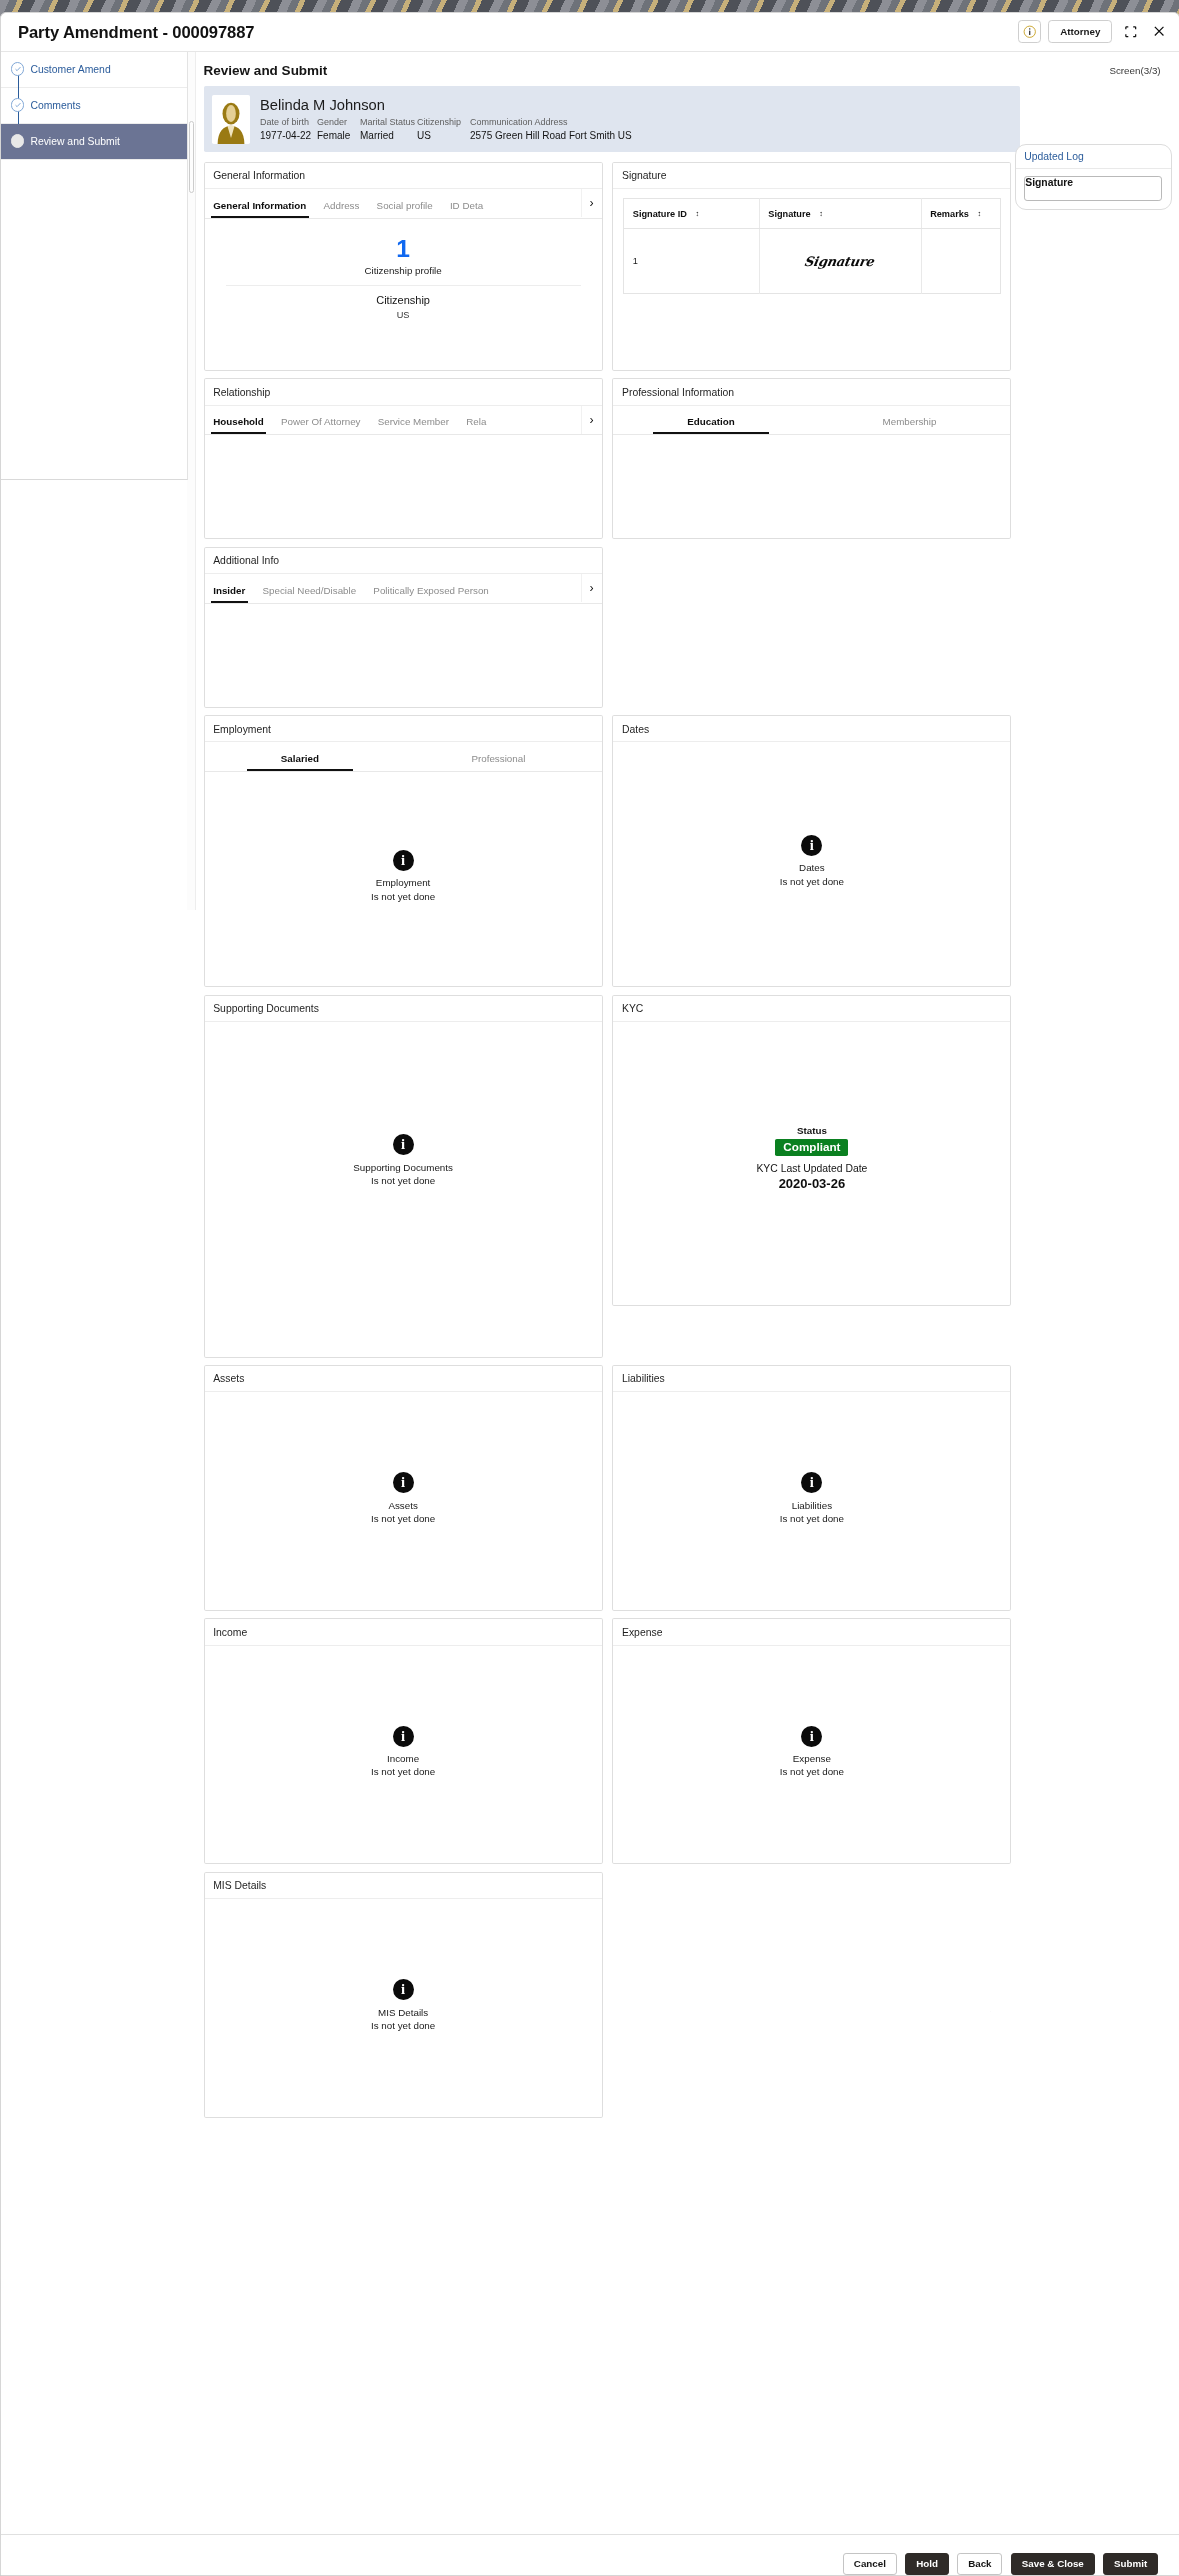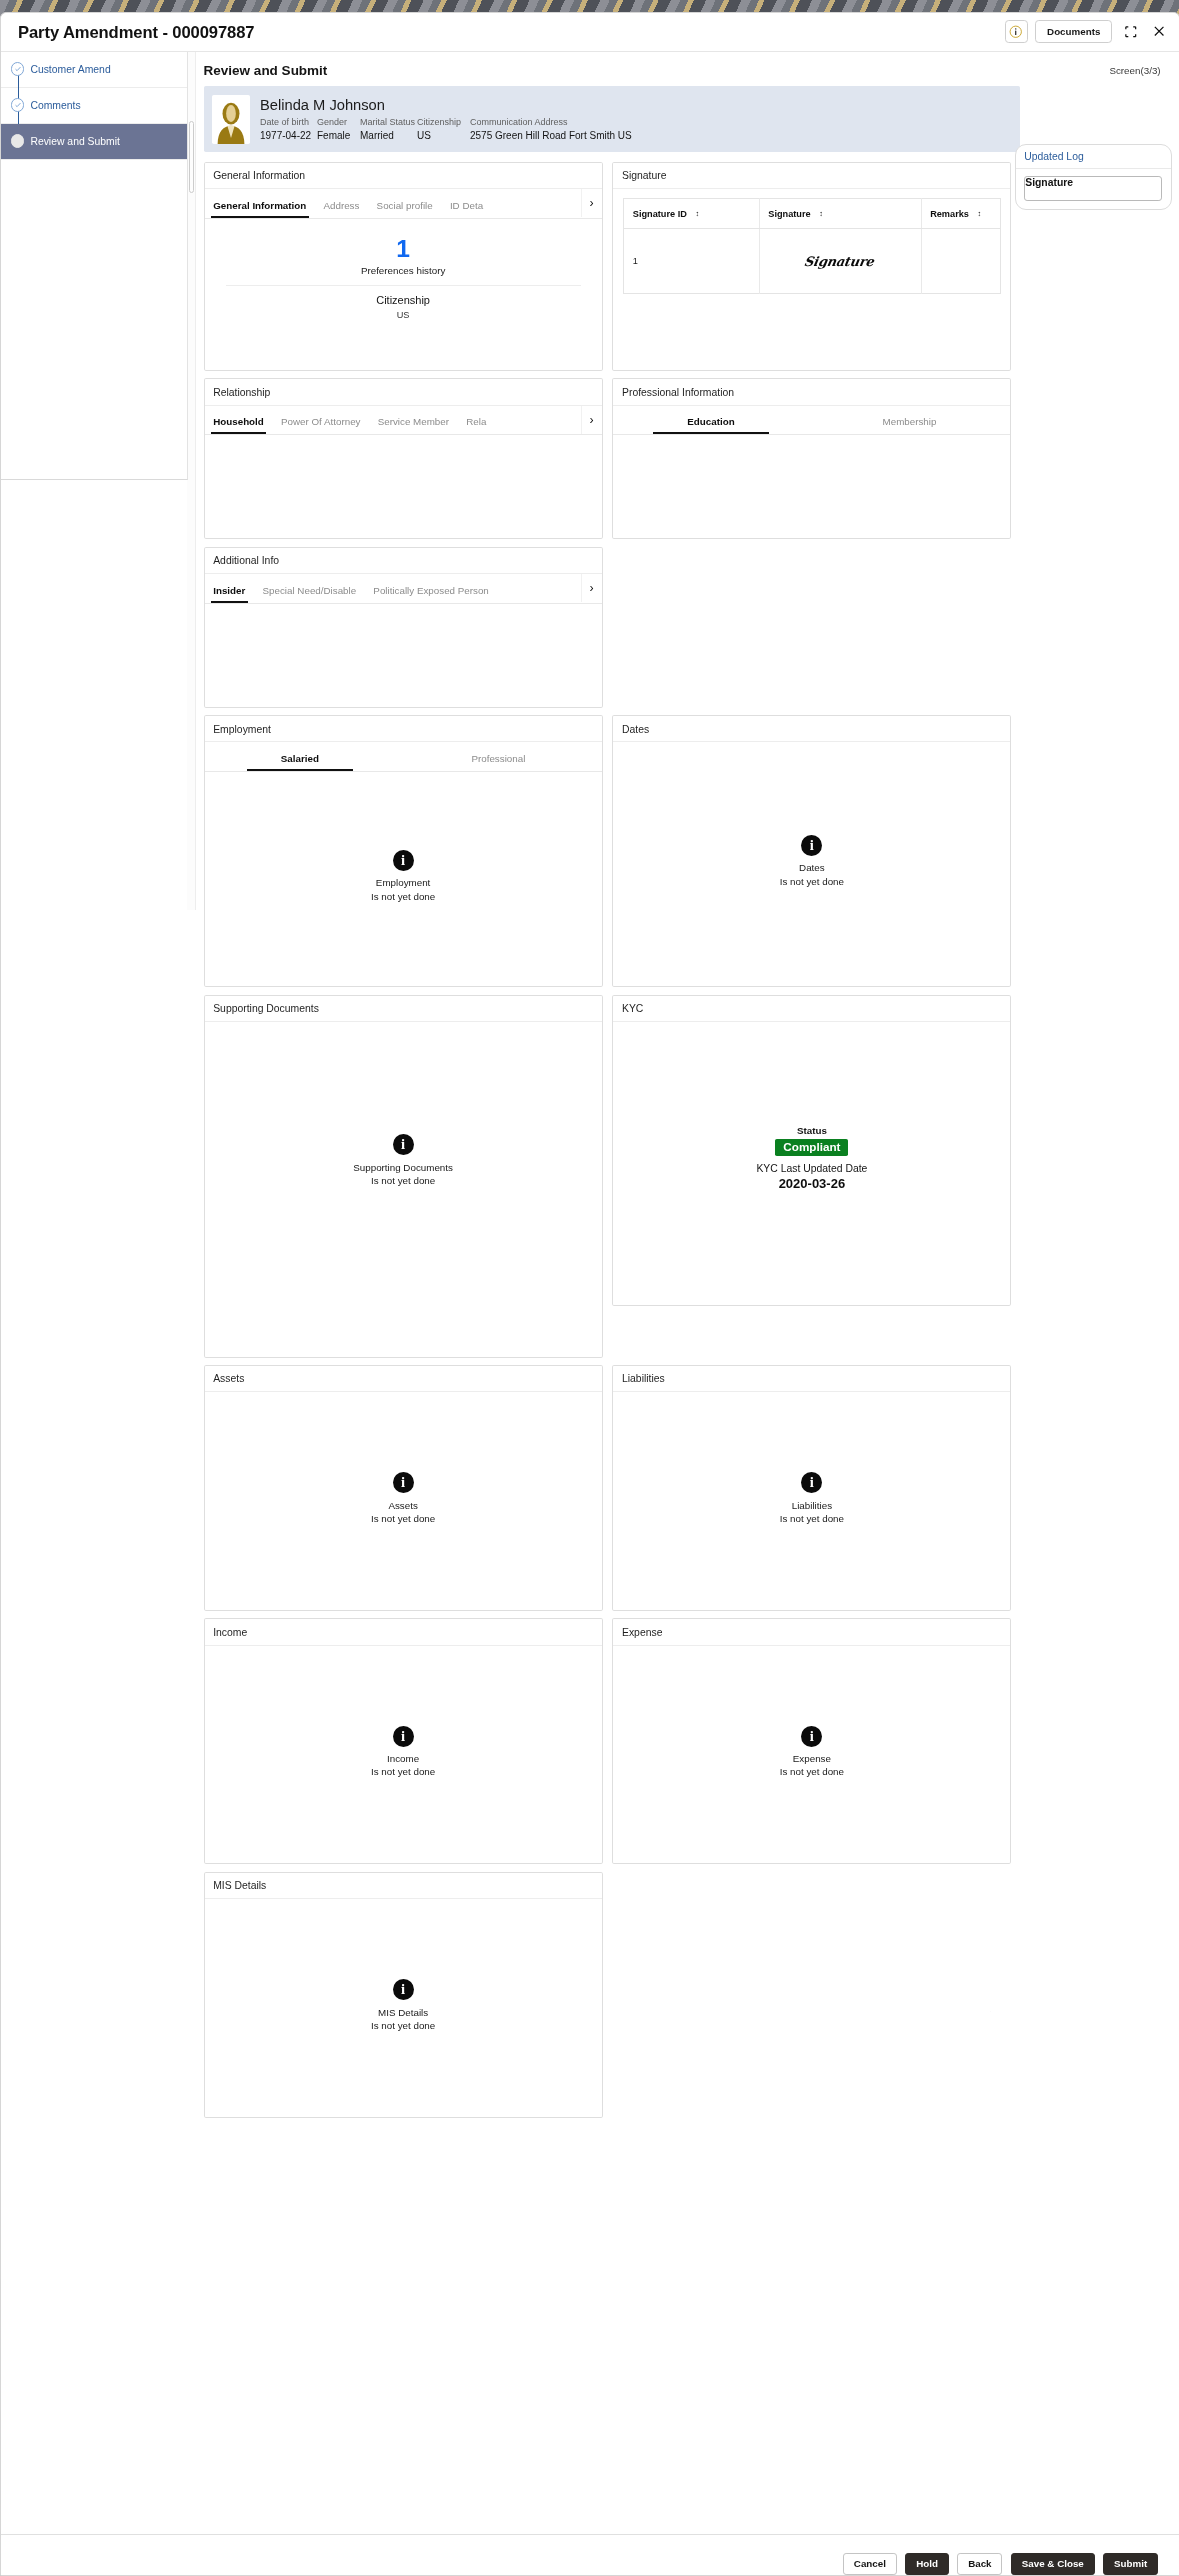--- a/index.html
+++ b/index.html
@@ -265,21 +265,21 @@
     <div id="titlebar">
       <div id="app-title">Party Amendment - 000097887</div>
       <div id="titlebar-actions">
         <div class="tb-icon-btn">
           <svg width="13.5" height="13.5" viewBox="0 0 22 22">
             <circle cx="11" cy="11" r="9.2" fill="none" stroke="#c9a227" stroke-width="1.5"></circle>
             <circle cx="11" cy="6.4" r="1.1" fill="#111"></circle>
             <rect x="10.1" y="9" width="1.8" height="7.3" rx="0.6" fill="#111"></rect>
           </svg>
         </div>
-        <div class="tb-btn">Documents</div>
+        <div class="tb-btn">Attorney</div>
         <div class="tb-plain">
           <svg width="13.5" height="13.5" viewBox="0 0 22 22">
             <path d="M3 3 L3 7 M3 3 L7 3" stroke="#111" stroke-width="2" fill="none"></path>
             <path d="M19 3 L19 7 M19 3 L15 3" stroke="#111" stroke-width="2" fill="none"></path>
             <path d="M3 19 L3 15 M3 19 L7 19" stroke="#111" stroke-width="2" fill="none"></path>
             <path d="M19 19 L19 15 M19 19 L15 19" stroke="#111" stroke-width="2" fill="none"></path>
           </svg>
         </div>
         <div class="tb-plain">
           <svg width="12.3" height="12.3" viewBox="0 0 20 20">
@@ -371,21 +371,21 @@
               <div class="card-body">
                 <div class="tabstrip">
                   <div class="tab active">General Information</div>
                   <div class="tab">Address</div>
                   <div class="tab">Social profile</div>
                   <div class="tab clipped">ID Deta</div>
                   <div class="tab-next">›</div>
                 </div>
                 <div style="padding-top:16px">
                   <div class="bignum">1</div>
-                  <div class="bignum-label">Preferences history</div>
+                  <div class="bignum-label">Citizenship profile</div>
                   <div class="divider-soft"></div>
                   <div class="kv">
                     <div class="k">Citizenship</div>
                     <div class="v">US</div>
                   </div>
                 </div>
               </div>
             </div>
 
             <div class="card" style="height:209px">

